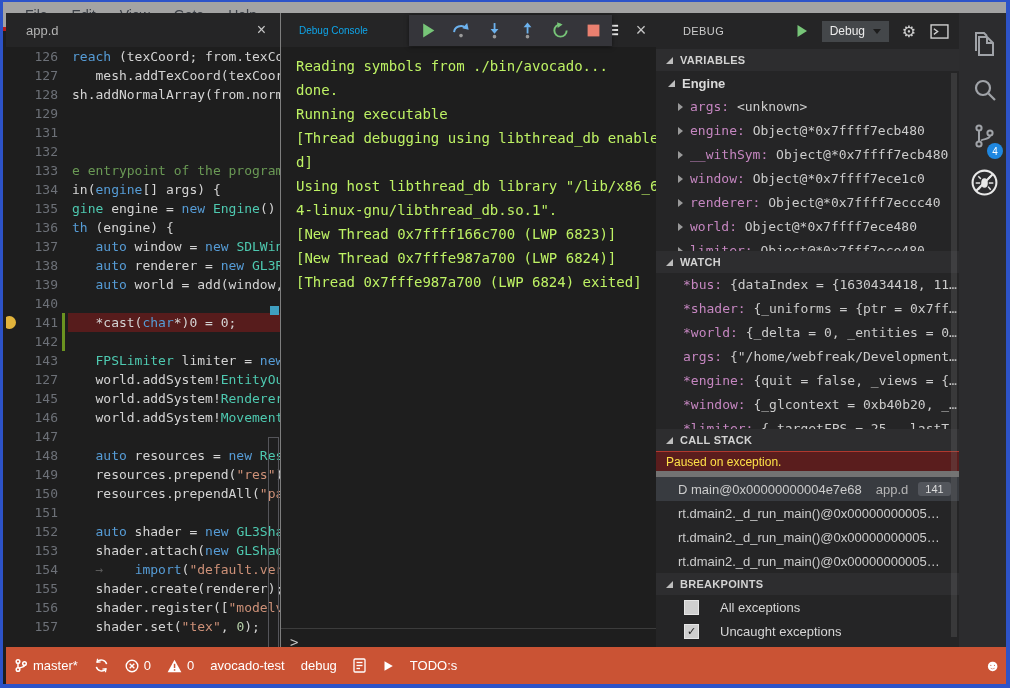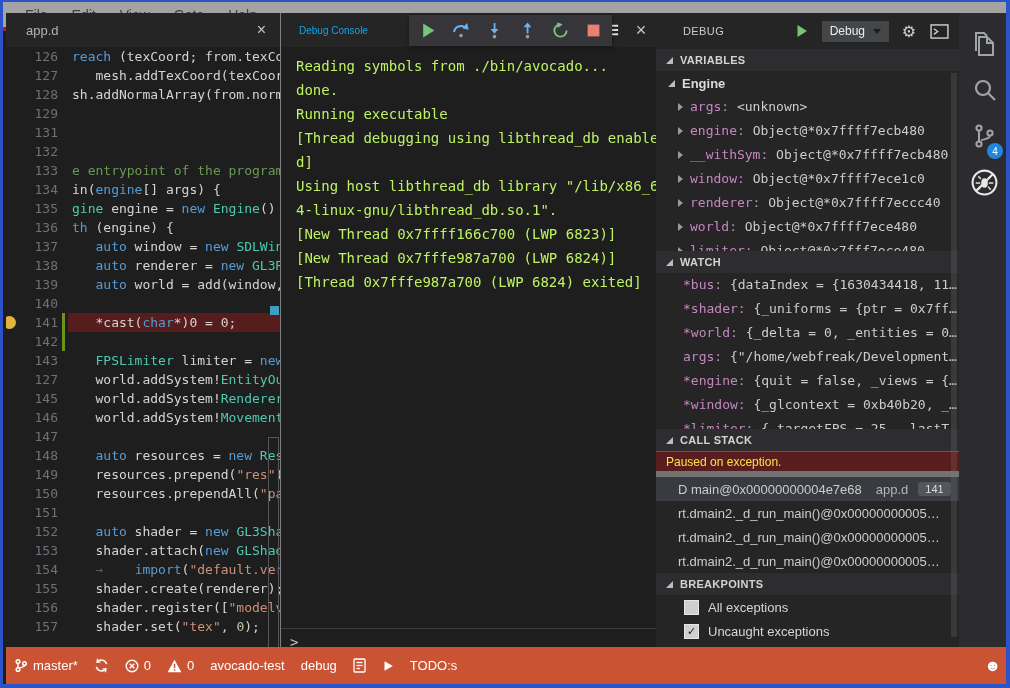--- a/index.html
+++ b/index.html
@@ -68,21 +68,21 @@
   .tw{display:inline-block;width:0;height:0;border-left:5px solid #9a9a9a;border-top:4px solid transparent;
     border-bottom:4px solid transparent;margin-right:7px;}
   .vname{color:#c586c0;} .vval{color:#cccccc;}
   .banner{height:26px;background:#5a1d1d;border-top:1px solid #b1382e;border-bottom:6px solid #737373;
     display:flex;align-items:center;padding-left:10px;color:#fde047;font-size:12px;box-sizing:border-box;}
   .frame{height:24px;display:flex;align-items:center;padding:0 8px 0 22px;font-size:13px;color:#cccccc;
     white-space:nowrap;overflow:hidden;cursor:pointer;}
   .frame.sel{background:#383b40;}
   .frame .file{color:#b5b5b5;margin-left:14px;}
   .badge-line{background:#53565c;color:#dcdcdc;font-size:11px;border-radius:3px;padding:1px 7px;margin-left:10px;}
-  .bprow{height:24px;display:flex;align-items:center;padding-left:28px;gap:9px;font-size:13px;color:#d6d6d6;cursor:pointer;}
+  .bprow{height:24px;display:flex;align-items:center;padding-left:28px;gap:21px;font-size:13px;color:#d6d6d6;cursor:pointer;}
   .cb{width:13px;height:13px;background:#cfcfcf;border:1px solid #e6e6e6;display:inline-flex;
     align-items:center;justify-content:center;font-size:11px;color:#1b1b1b;box-sizing:content-box;}
   .sidebar-scroll{position:absolute;right:2px;top:60px;bottom:10px;width:6px;background:rgba(121,121,121,.25);}
   
   .slot{width:50px;height:46px;display:flex;align-items:center;justify-content:center;position:relative;cursor:pointer;}
   .slot:first-child{margin-top:10px;}
   .abadge{position:absolute;right:6px;bottom:2px;min-width:16px;height:16px;border-radius:50%;
     background:#1f87e0;color:#fff;font-size:10px;display:flex;align-items:center;justify-content:center;}
   
   .status-bar{position:absolute;left:3px;bottom:0;width:1003px;height:37px;background:#ca5334;

